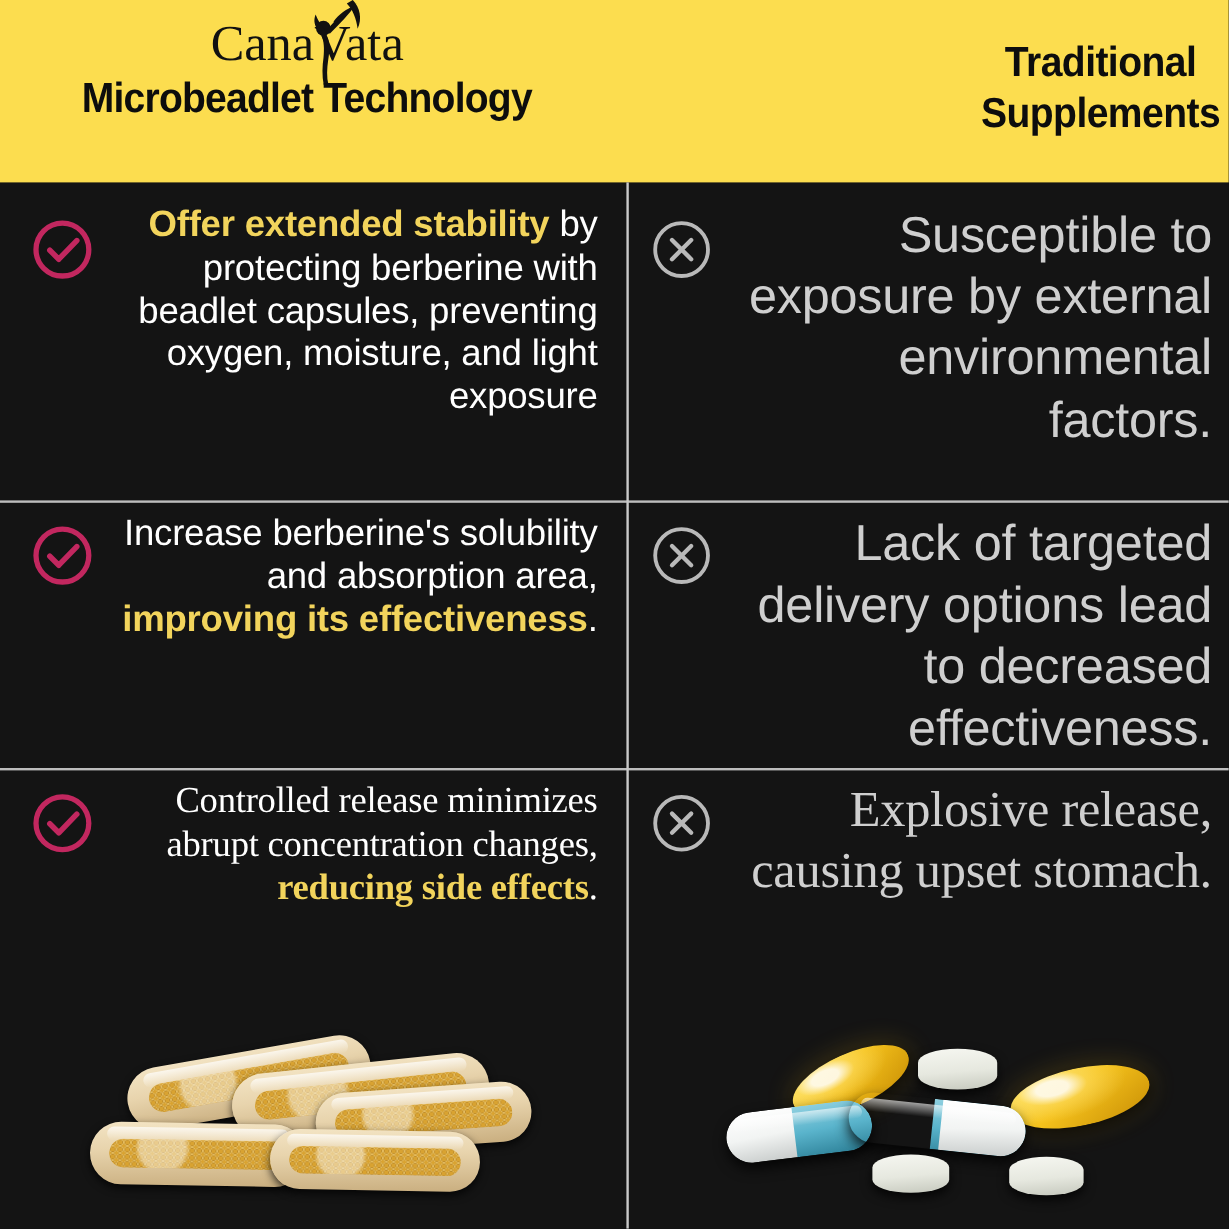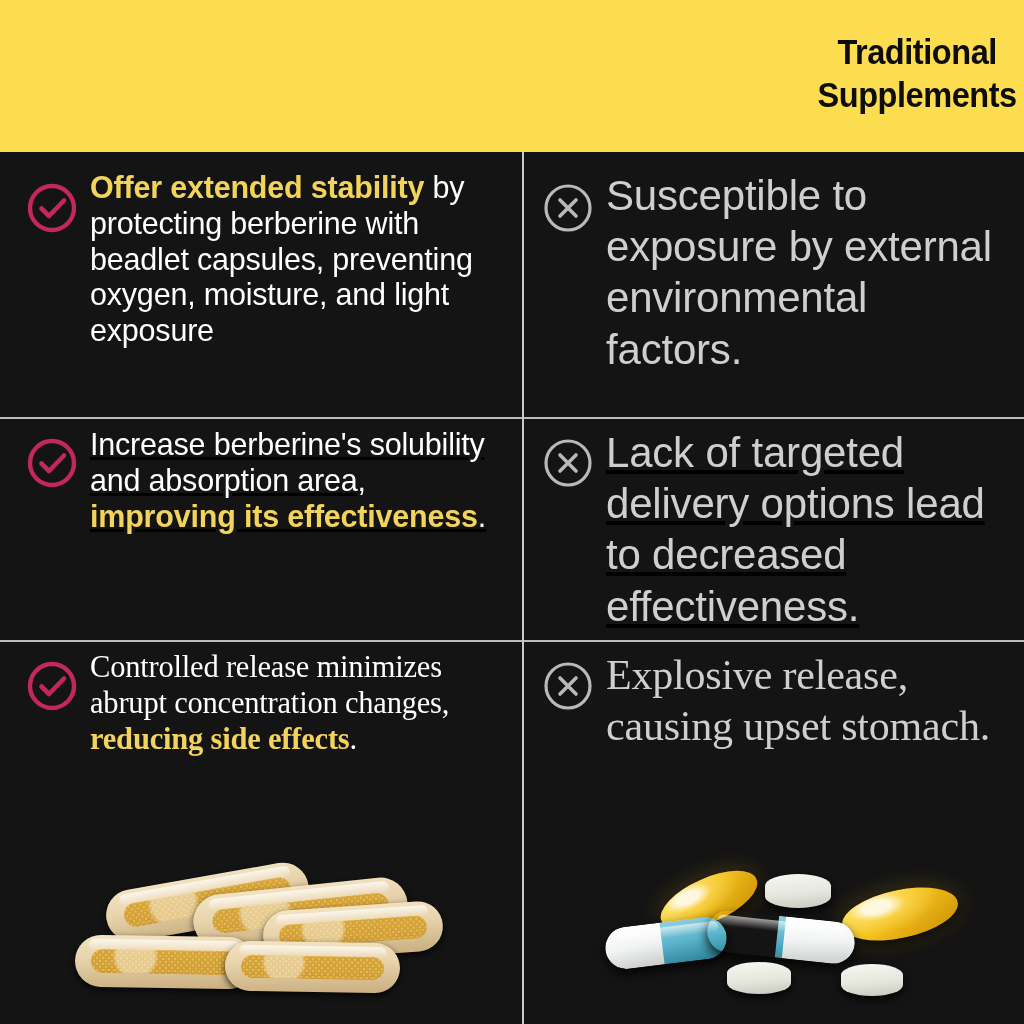--- a/index.html
+++ b/index.html
@@ -47,24 +47,24 @@
     transform:scaleX(0.93);transform-origin:center;
     white-space:nowrap;margin-top:-2px;
   }
   .trad-title{
     font-size:35px;font-weight:bold;color:#0d0d0d;
     letter-spacing:-0.5px;line-height:1.22;text-align:center;
     transform:scaleX(0.93);transform-origin:center;
   }
 
   
-  .grid{flex:1 1 auto;position:relative;display:flex;flex-direction:column;}
+  .grid{flex:1 1 auto;position:relative;display:flex;flex-direction:column;text-align:right;}
   .row{display:flex;flex-direction:row;position:relative;}
   .row-1{height:257px;}
-  .row-2{height:223px;text-decoration:underline;}
+  .row-2{height:223px;}
   .row-3{flex:1 1 auto;font-family:Liberation Serif, serif;}
 
   .cell{
     flex:1 1 50%;
     display:flex;flex-direction:row;
     padding:18px 14px 10px 26px;
     box-sizing:border-box;position:relative;
   }
   .cell.right{padding-left:30px;}
 
@@ -157,20 +157,34 @@
     background:linear-gradient(180deg,rgba(255,255,255,.6),rgba(255,255,255,0));
   }
 </style>
 </head>
 <body>
 
 <div class="infographic">
 
   <div class="header">
 
+    <div class="header-col left">
+      <div class="logo-wrap">
+        <span class="logo-text">CanaVata</span>
+        <svg class="logo-figure" viewBox="0 0 58 76">
+          <circle cx="21.5" cy="27.5" r="6.2" fill="#111"></circle>
+          <path d="M24 33 C27 38, 27 46, 25.5 54 C24.5 61, 24 68, 25.8 75 L21.8 75 C20.2 67, 20.6 59, 21.6 52 C22.4 45, 22 38, 20 34 Z" fill="#111"></path>
+          <path d="M23 31 C29 23, 38 14, 49 7 C43 16, 35 24, 27 32 Z" fill="#111"></path>
+          <path d="M46 4 C52 10, 54 20, 50 28 C49 20, 46 12, 41 7 Z" fill="#111"></path>
+          <path d="M18 30 C14 26, 13 21, 15 16 C17 21, 20 26, 23 29 Z" fill="#111"></path>
+          <path d="M30 22 C34 16, 41 11, 48 9 C41 14, 35 19, 31 25 Z" fill="#111"></path>
+        </svg>
+      </div>
+      <div class="brand-title">Microbeadlet Technology</div>
+    </div>
 
     <div class="header-col right">
       <div class="trad-title">
         <div>Traditional</div>
         <div>Supplements</div>
       </div>
     </div>
 
   </div>
 

